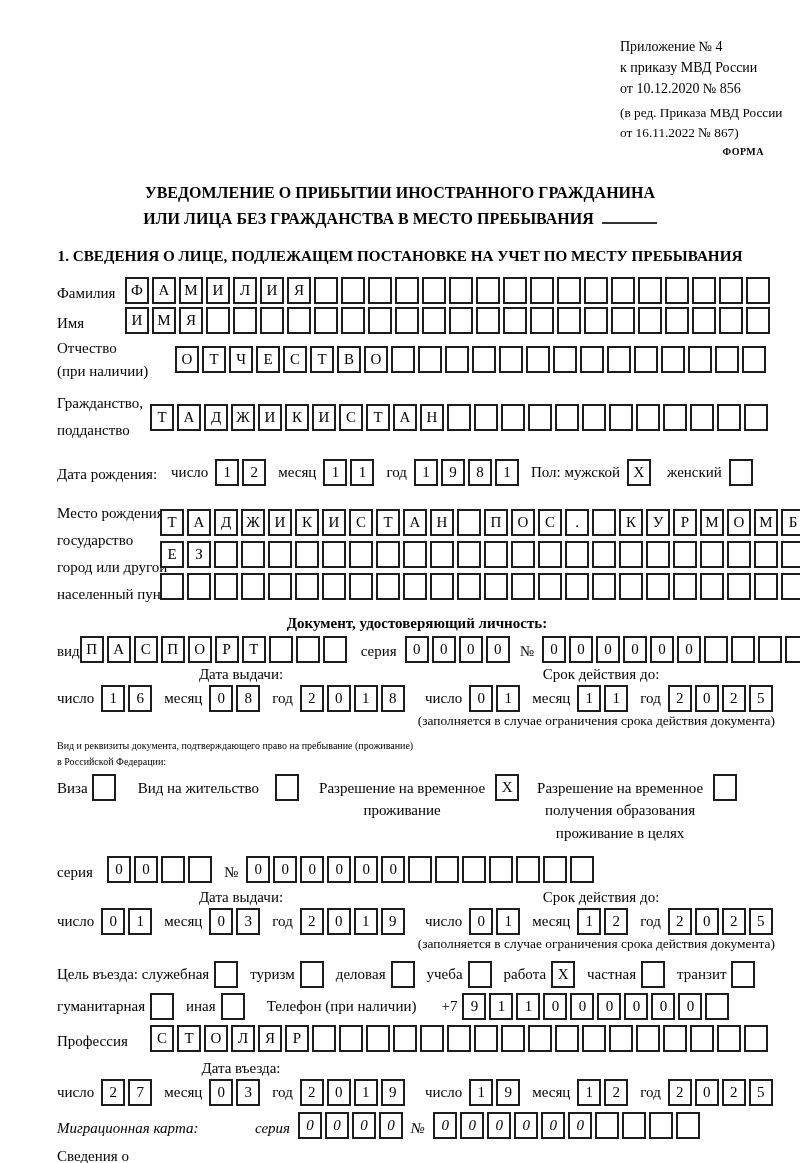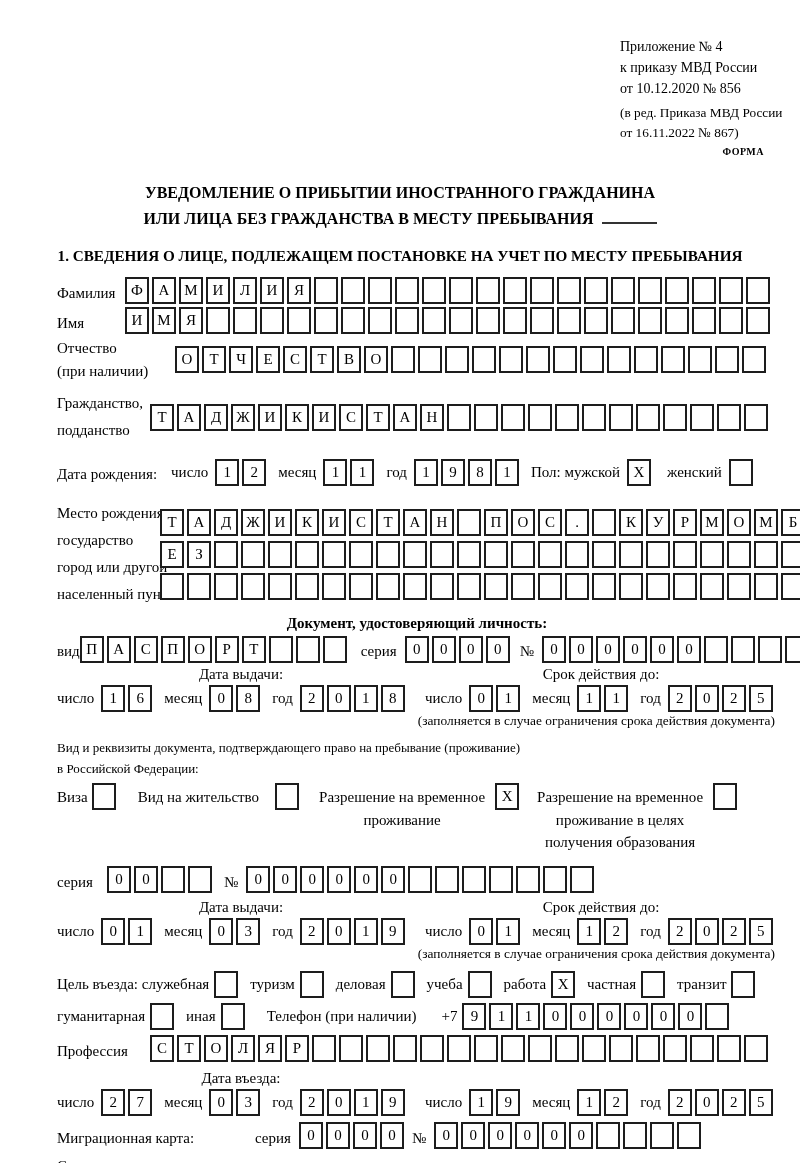--- a/index.html
+++ b/index.html
@@ -30,51 +30,51 @@
   .center-bold{text-align:center;font-weight:bold;font-size:15px;margin:2px 0 4px;}
   .dlabels{display:flex;font-size:15px;margin:2px 0 2px;}
   .dlabels .l1{width:368px;text-align:center;flex:none;}
   .dlabels .l2{flex:1;text-align:center;}
   .drow{display:flex;align-items:center;}
   .dgroup{display:flex;align-items:center;gap:4px;}
   .dgroup.left{width:368px;flex:none;}
   .dgroup .dl{font-size:15px;margin:0 3px 0 8px;}
   .dgroup .dl:first-child{margin-left:0;}
   .note{font-size:13.4px;text-align:right;margin:1px 2px 9px 0;}
-  .para{font-size:13px;line-height:1.6;margin-bottom:2px;}
+  .para{font-size:10px;line-height:1.6;margin-bottom:2px;}
   .permits{display:flex;align-items:flex-start;margin:4px 0 12px;}
   .permits .item{display:flex;align-items:flex-start;}
   .permits .txt{font-size:15px;line-height:1.5;padding-top:3px;}
   .permits .txt.ctr{text-align:center;}
   .permits .cellwrap{margin-left:10px;}
   .prow{display:flex;align-items:center;font-size:15px;margin-bottom:5px;}
   .prow .t{margin:0 5px 0 12px;white-space:nowrap;}
   .prow .t:first-child{margin-left:0;}
   .repsrow{display:flex;align-items:flex-start;margin-bottom:2px;}
-  .mt6{margin-top:6px;} .mb8{margin-bottom:8px;} .mb14{margin-bottom:14px;} .mb6{margin-bottom:6px;}
+  .mt6{margin-top:6px;font-style:italic;} .mb8{margin-bottom:8px;} .mb14{margin-bottom:14px;} .mb6{margin-bottom:6px;}
 </style>
 </head>
 <body>
 
 <div class="page">
 
   <div class="annex">
     <div>Приложение № 4</div>
     <div>к приказу МВД России</div>
     <div>от 10.12.2020 № 856</div>
     <div class="gap"></div>
     <div class="small">(в ред. Приказа МВД России</div>
     <div class="small">от 16.11.2022 № 867)</div>
   </div>
 
   <div class="forma">ФОРМА</div>
 
   <div class="title">
     <div>УВЕДОМЛЕНИЕ О ПРИБЫТИИ ИНОСТРАННОГО ГРАЖДАНИНА</div>
-    <div><span>ИЛИ ЛИЦА БЕЗ ГРАЖДАНСТВА В МЕСТУ ПРЕБЫВАНИЯ</span><span class="blank-line"></span></div>
+    <div><span>ИЛИ ЛИЦА БЕЗ ГРАЖДАНСТВА В МЕСТО ПРЕБЫВАНИЯ</span><span class="blank-line"></span></div>
   </div>
 
   <div class="heading">1. СВЕДЕНИЯ О ЛИЦЕ, ПОДЛЕЖАЩЕМ ПОСТАНОВКЕ НА УЧЕТ ПО МЕСТУ ПРЕБЫВАНИЯ</div>
 
   <div class="content">
 
     <div class="row">
       <span class="lbl w68">Фамилия</span>
       <span class="boxes">
           <span class="cell">Ф</span>
@@ -426,22 +426,22 @@
           <div>Разрешение на временное</div>
           <div>проживание</div>
         </span>
         <span class="boxes cellwrap">
             <span class="cell">X</span>
           </span>
       </span>
       <span class="item" style="margin-left:18px;">
         <span class="txt ctr">
           <div>Разрешение на временное</div>
+          <div>получения образования</div>
           <div>проживание в целях</div>
-          <div>получения образования</div>
         </span>
         <span class="boxes cellwrap">
             <span class="cell"></span>
           </span>
       </span>
     </div>
 
     <div class="row mb6">
       <span class="lbl" style="width:50px;">серия</span>
       <span class="boxes">

